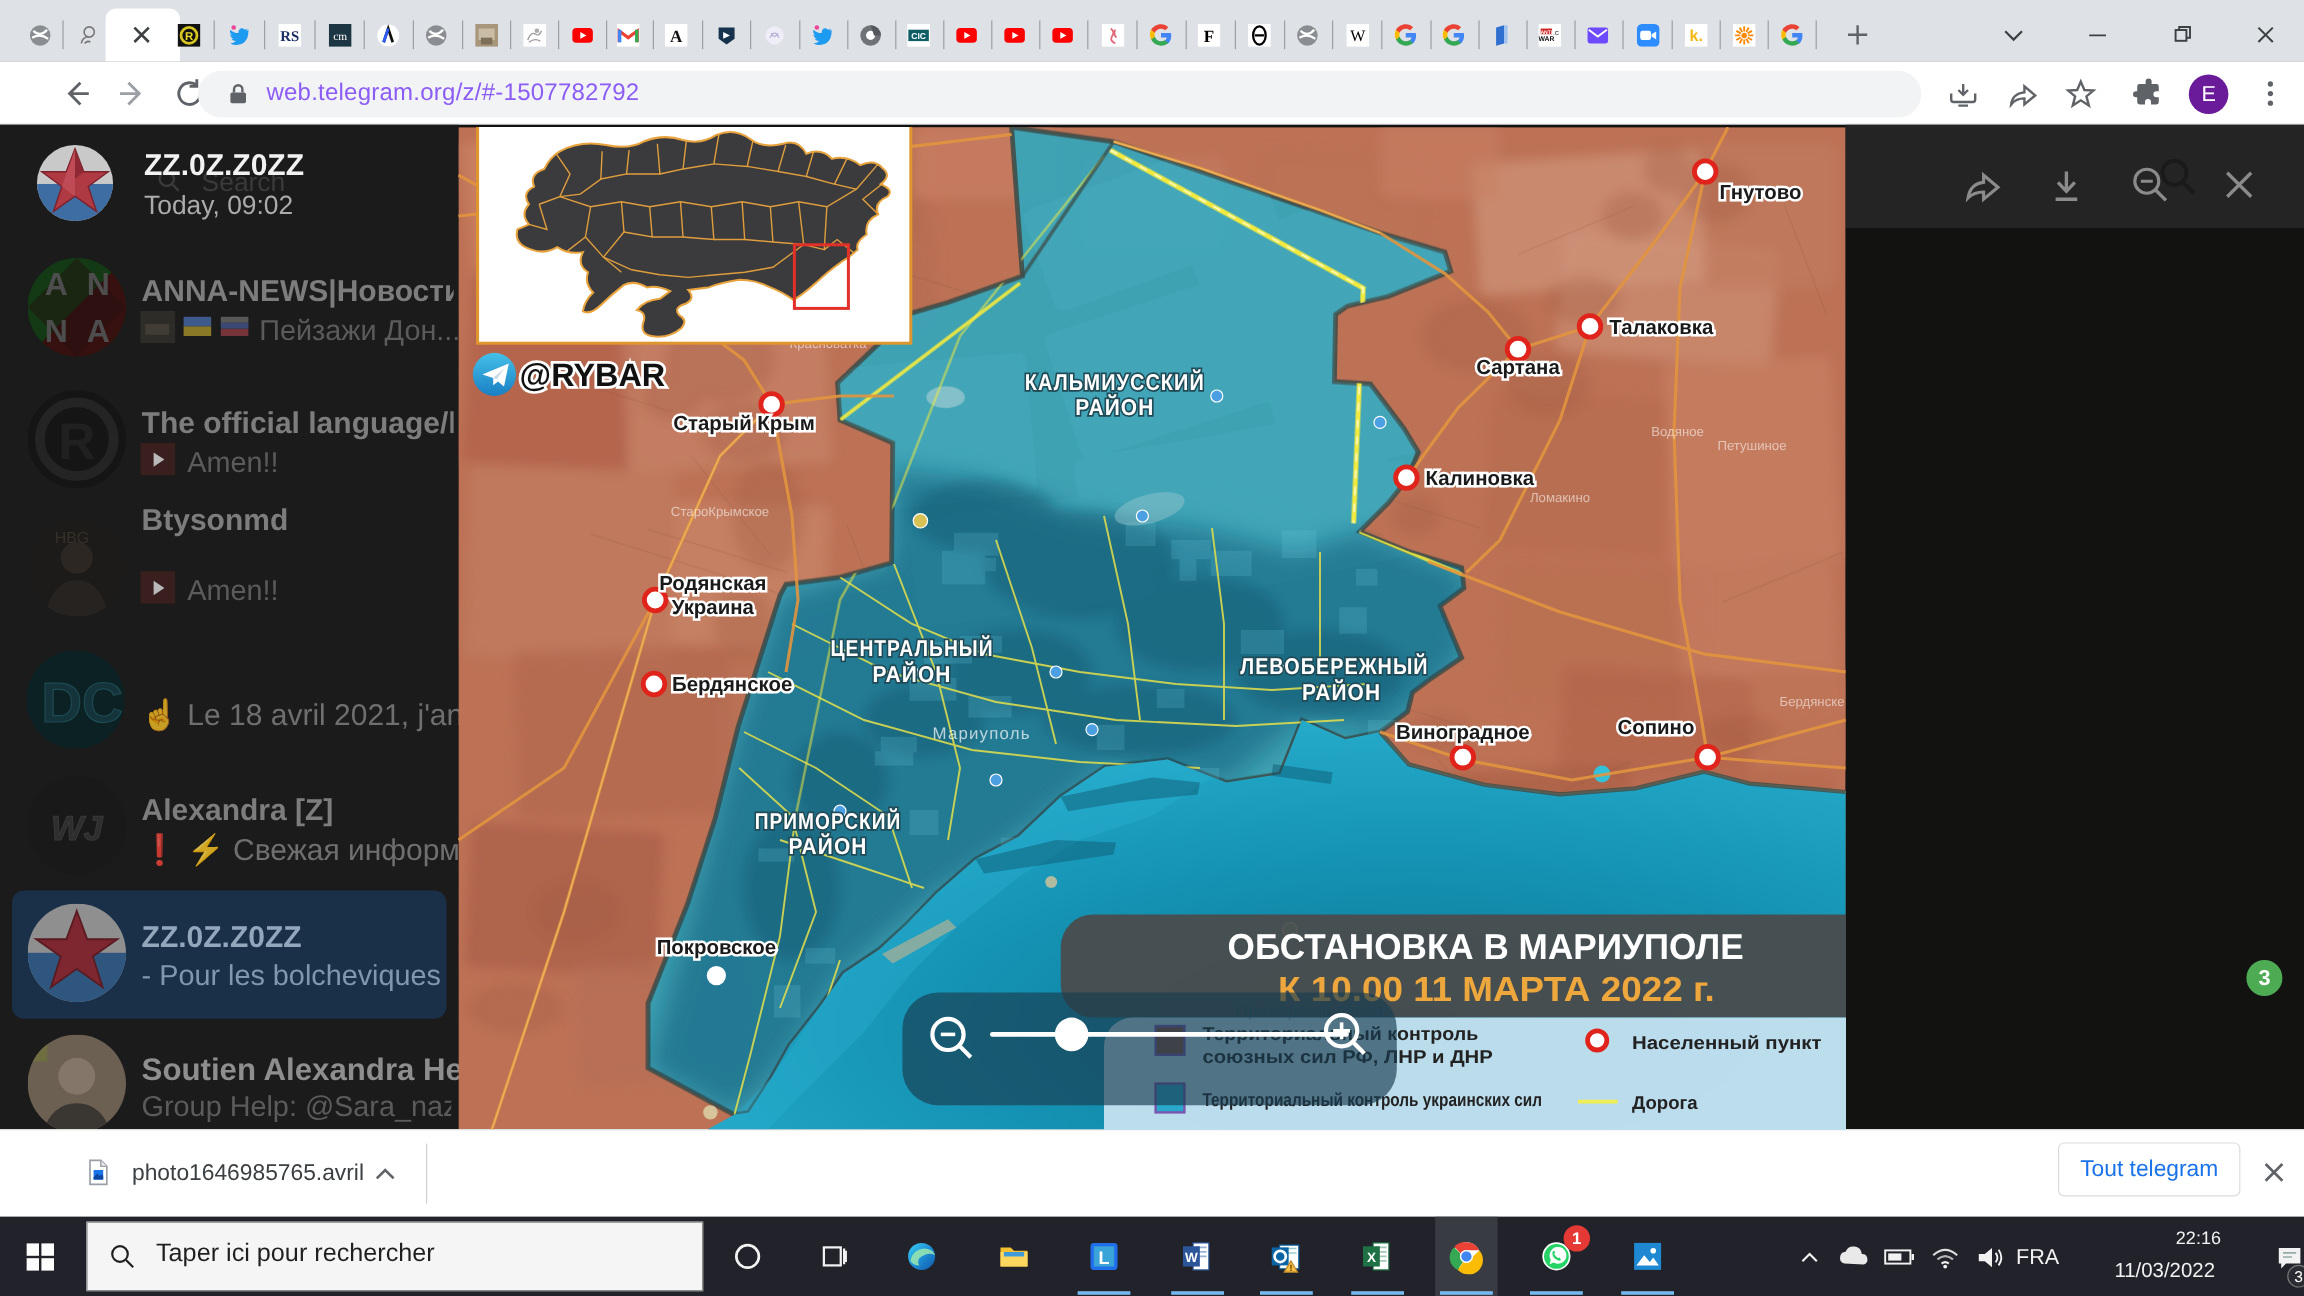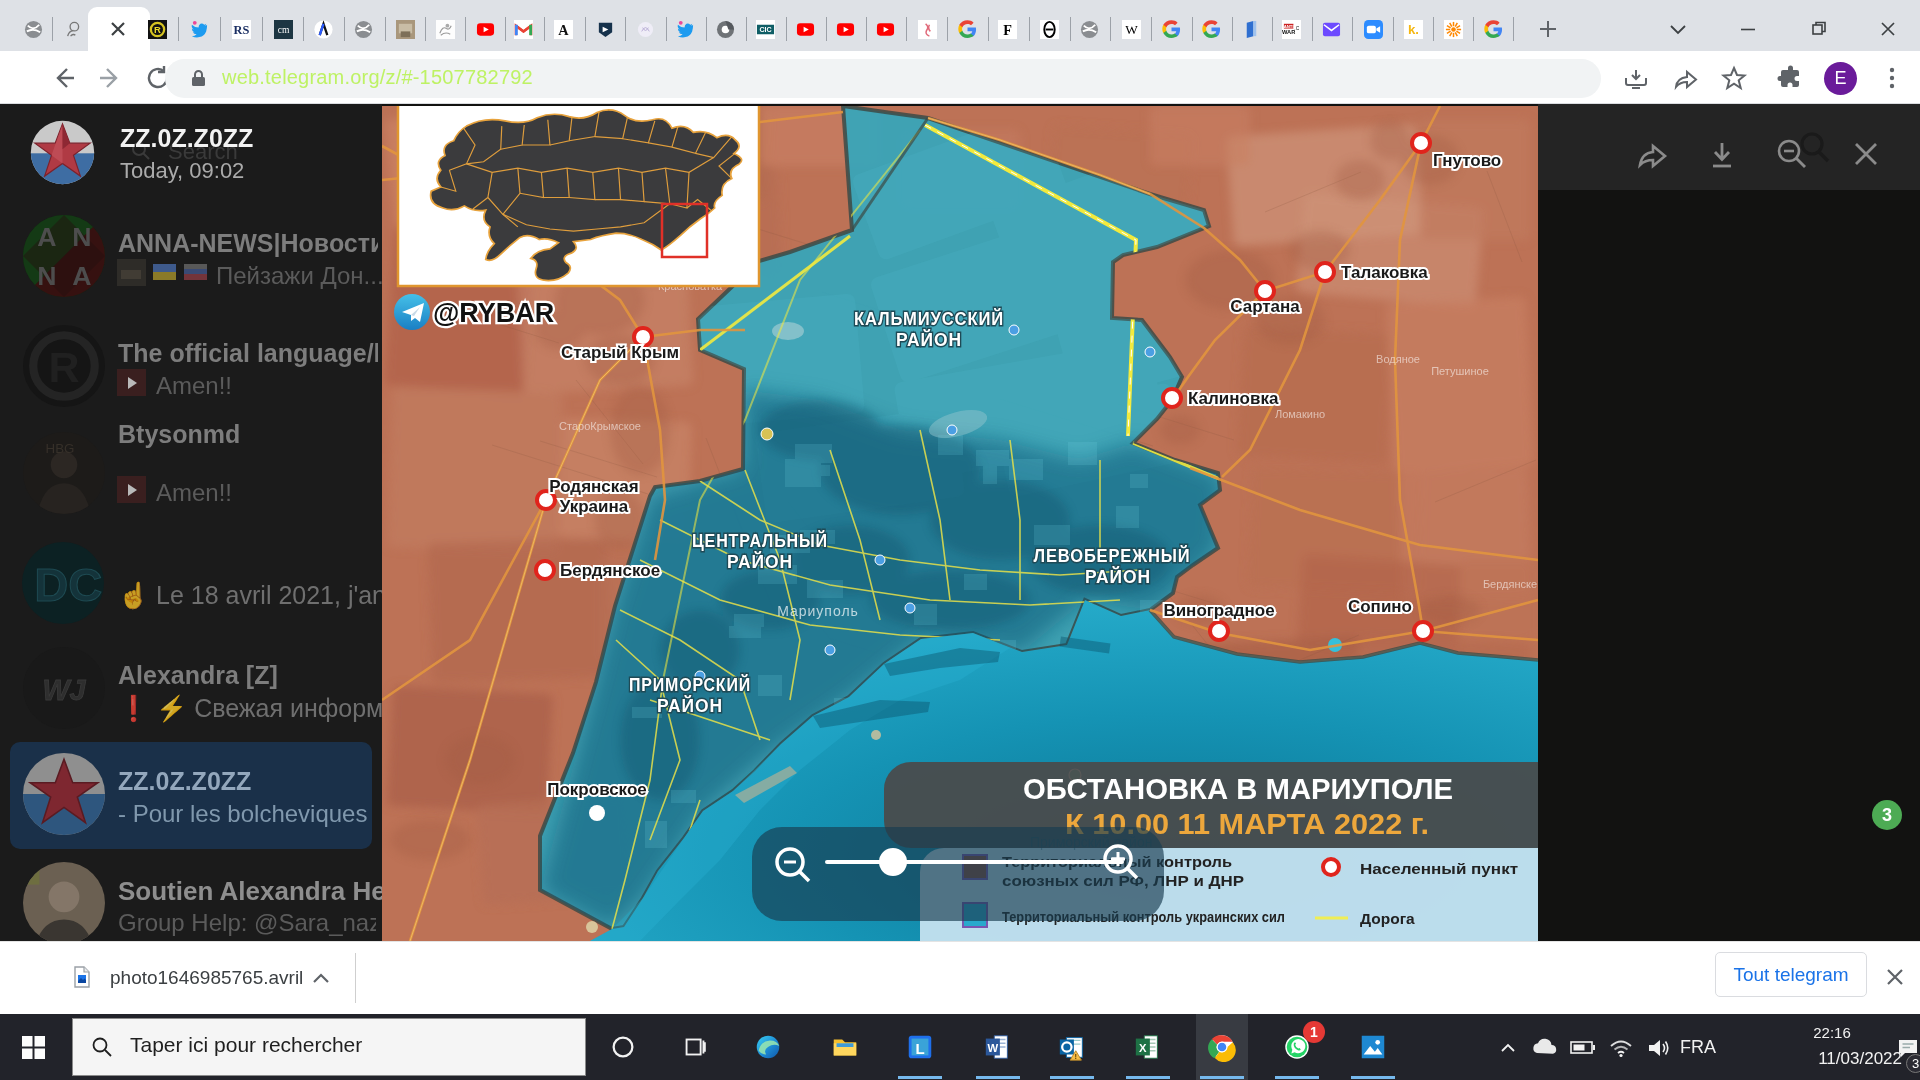--- a/index.html
+++ b/index.html
@@ -252,21 +252,21 @@
   </svg>
 <svg class="abs" style="left:144px;top:64px" width="28" height="28" viewBox="0 0 28 28">
     <path d="M23 14 A9 9 0 1 1 20 7.3" stroke="#5f6368" stroke-width="2.4" fill="none"></path>
     <path d="M20 2 V8 H14" fill="none" stroke="#5f6368" stroke-width="2.4"></path>
   </svg>
 <div class="abs" style="left:165px;top:59px;width:1436px;height:39px;background:#f1f3f4;border-radius:20px;"></div>
 <svg class="abs" style="left:188px;top:68px" width="21" height="21" viewBox="0 0 21 21">
     <rect x="4" y="9" width="13" height="9" rx="1.5" fill="#5f6368"></rect>
     <path d="M7 9 V6.5 a3.5 3.5 0 0 1 7 0 V9" fill="none" stroke="#5f6368" stroke-width="2"></path>
   </svg>
-<div class="abs" style="left:222px;top:66px;font-size:20px;color:#bef264;letter-spacing:0.2px;">web.telegram.org/z/#-1507782792</div>
+<div class="abs" style="left:222px;top:66px;font-size:20px;color:#8b5cf6;letter-spacing:0.2px;">web.telegram.org/z/#-1507782792</div>
 <svg class="abs" style="left:1622px;top:64px" width="28" height="28" viewBox="0 0 28 28">
     <g stroke="#5f6368" stroke-width="2" fill="none">
       <path d="M14 6 V15 M10 11 L14 15 L18 11"></path>
       <path d="M4 14 V19 a2 2 0 0 0 2 2 H22 a2 2 0 0 0 2 -2 V14" stroke-width="2"></path>
       <path d="M10 24 H18"></path>
     </g>
   </svg>
 <svg class="abs" style="left:1671px;top:64px" width="28" height="28" viewBox="0 0 28 28">
     <path d="M5 23 Q6 14 16 13 V8 L25 15.5 L16 23 V18 Q9 18 5 23Z" fill="none" stroke="#5f6368" stroke-width="2"></path>
   </svg>
@@ -921,17 +921,17 @@
       <path d="M10 17 Q13 14.5 16 17"></path>
     </g>
     <circle cx="13" cy="19.5" r="1.6" fill="#f2f2f2"></circle>
   </svg>
 <svg class="abs" style="left:1645px;top:1036px" width="26" height="24" viewBox="0 0 26 24">
     <path d="M4 9 H9 L15 4 V20 L9 15 H4Z" fill="#f2f2f2"></path>
     <path d="M18 8 Q21 12 18 16 M20.5 5.5 Q25 12 20.5 18.5" stroke="#f2f2f2" stroke-width="1.6" fill="none"></path>
   </svg>
 <div class="abs" style="left:1680px;top:1037px;font-size:18px;color:#f2f2f2;">FRA</div>
 <div class="abs" style="left:1782px;top:1024px;width:100px;text-align:center;font-size:15px;color:#f2f2f2;">22:16</div>
-<div class="abs" style="left:1762px;top:1049px;width:140px;text-align:right;font-size:17px;color:#f2f2f2;">11/03/2022</div>
+<div class="abs" style="left:1762px;top:1049px;width:140px;text-align:left;font-size:17px;color:#f2f2f2;">11/03/2022</div>
 <svg class="abs" style="left:1896px;top:1036px" width="24" height="24" viewBox="0 0 24 24">
     <path d="M3 4 H21 V17 H9 L5 21 V17 H3Z" fill="#f2f2f2"></path>
     <path d="M6.5 8 H17.5 M6.5 11.5 H14" stroke="#9aa" stroke-width="1.4"></path>
   </svg>
 <div class="abs" style="left:1906px;top:1054px;width:19px;height:19px;border-radius:50%;background:#2b2b33;border:1px solid #777;color:#fff;font-size:13px;text-align:center;line-height:18px;">3</div>
 </body></html>

